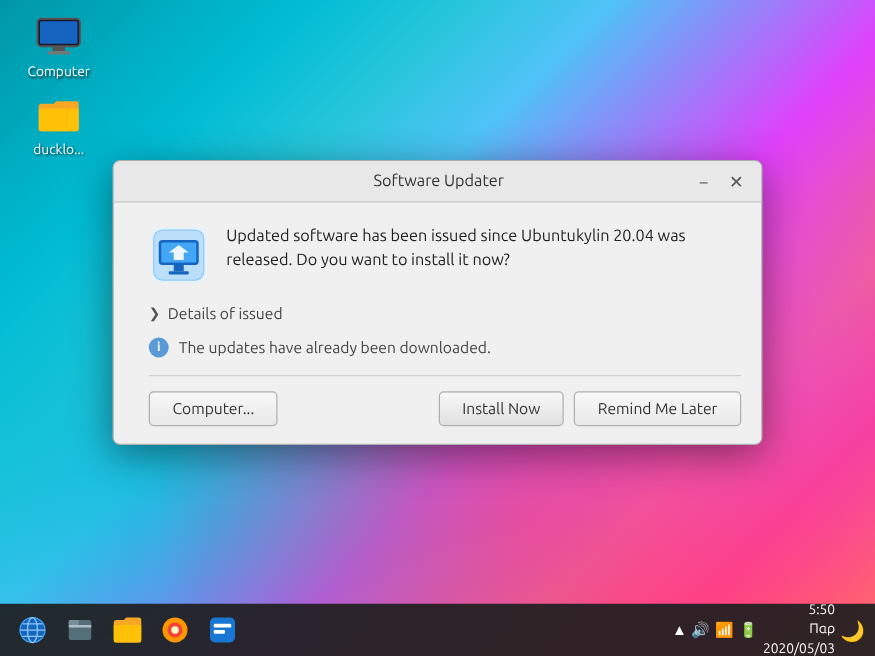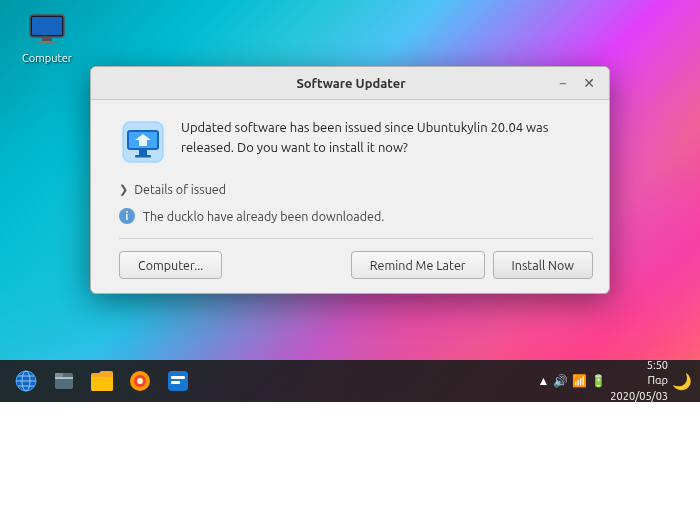--- a/index.html
+++ b/index.html
@@ -8,21 +8,21 @@
       width: 700px;
       height: 525px;
       overflow: hidden;
       font-family: 'Ubuntu', 'Segoe UI', sans-serif;
       position: relative;
     }
 
     
     .desktop {
       width: 700px;
-      height: 402px;
+      height: 525px;
       background: linear-gradient(135deg, #0097a7 0%, #00bcd4 20%, #26c6da 30%, #4fc3f7 40%, #e040fb 60%, #f06292 75%, #ff4081 85%, #ff6e6e 100%);
       position: relative;
     }
 
     
     .desktop-overlay {
       position: absolute;
       inset: 0;
       background:
         radial-gradient(ellipse at 60% 80%, rgba(255, 64, 129, 0.6) 0%, transparent 50%),
@@ -138,21 +138,21 @@
       border-bottom: 1px solid #c8c8c8;
       padding: 6px 10px;
       display: flex;
       align-items: center;
       justify-content: space-between;
     }
 
     .dialog-title {
       font-size: 13px;
       color: #333;
-      font-weight: 700;
+      font-weight: 400;
       flex: 1;
       text-align: center;
     }
 
     .dialog-controls {
       display: flex;
       gap: 6px;
       align-items: center;
     }
 
@@ -277,20 +277,29 @@
           <rect x="2" y="2" width="34" height="22" rx="3" fill="#1a1a2e" stroke="#555" stroke-width="1.5"></rect>
           <rect x="4" y="4" width="30" height="18" rx="1" fill="#1565c0"></rect>
           <rect x="14" y="24" width="10" height="4" fill="#555"></rect>
           <rect x="10" y="28" width="18" height="2.5" rx="1" fill="#777"></rect>
         </svg>
       </div>
       <span class="icon-label">Computer</span>
     </div>
 
 
+    <div class="desktop-icon">
+      <div class="icon-img">
+        <svg width="36" height="30" viewBox="0 0 36 30">
+          <path d="M2 8 Q2 6 4 6 L14 6 L16 4 L32 4 Q34 4 34 6 L34 26 Q34 28 32 28 L4 28 Q2 28 2 26 Z" fill="#f9a825"></path>
+          <path d="M2 10 L34 10 L34 26 Q34 28 32 28 L4 28 Q2 28 2 26 Z" fill="#ffc107"></path>
+        </svg>
+      </div>
+      <span class="icon-label">ducklo...</span>
+    </div>
   </div>
 
   <div class="dialog-overlay">
     <div class="dialog">
 
       <div class="dialog-titlebar">
         <div style="width:48px"></div>
         <span class="dialog-title">Software Updater</span>
         <div class="dialog-controls">
           <div class="dialog-btn-min">−</div>
@@ -320,30 +329,30 @@
 released. Do you want to install it now?</div>
         </div>
 
         <div class="details-row">
           <span class="details-chevron">❯</span>
           <span>Details of issued</span>
         </div>
 
         <div class="info-row">
           <div class="info-icon">i</div>
-          <span>The ducklo have already been downloaded.</span>
+          <span>The updates have already been downloaded.</span>
         </div>
 
         <hr class="dialog-separator">
 
         <div class="dialog-actions">
           <button class="btn">Computer...</button>
           <div class="dialog-actions-right">
+            <button class="btn btn-primary">Install Now</button>
             <button class="btn">Remind Me Later</button>
-            <button class="btn btn-primary">Install Now</button>
           </div>
         </div>
       </div>
     </div>
   </div>
 
   <div class="taskbar">
     <div class="taskbar-icons">
 
       <div class="taskbar-icon">

